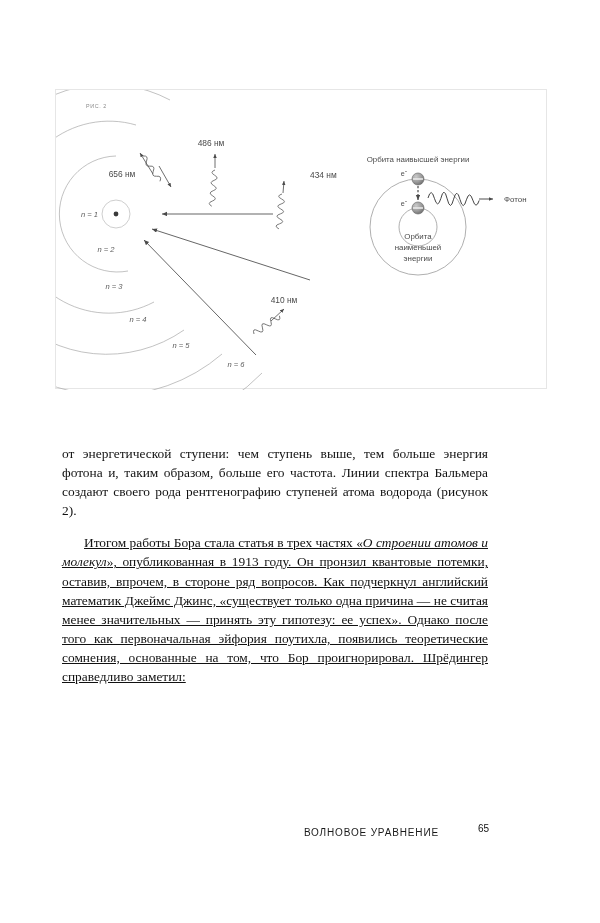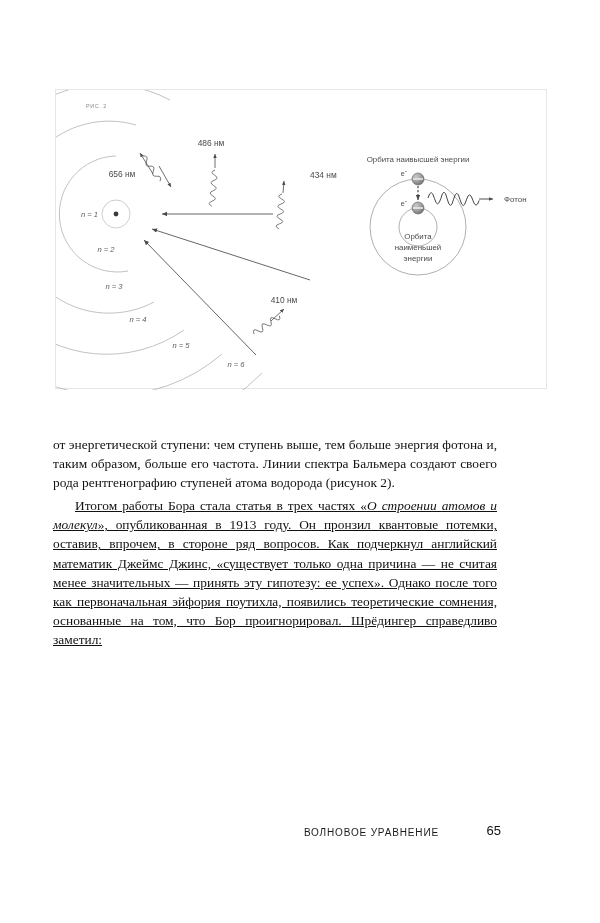--- a/index.html
+++ b/index.html
@@ -52,21 +52,21 @@
     left: 49px;
     top: 431px;
     width: 452px;
     font-family: "Liberation Serif", serif;
     font-size: 13.4px;
     line-height: 19.1px;
     text-align: justify;
     color: #111111;
   }
   .body-text p {
-    margin: 4px;
+    margin: 13px;
   }
   .body-text p.indent {
     text-indent: 22px;
     text-decoration: underline;
   }
   .body-text i {
     font-style: italic;
   }
 
   
@@ -82,24 +82,24 @@
     right: 62px;
     top: 0;
     font-family: "Liberation Sans", sans-serif;
     font-size: 10px;
     letter-spacing: 0.85px;
     color: #1a1a1a;
     white-space: nowrap;
   }
   .footer-page {
     position: absolute;
-    right: 0;
+    right: 12px;
     top: -4px;
     font-family: "Liberation Sans", sans-serif;
-    font-size: 13px;
+    font-size: 10px;
     color: #111111;
     white-space: nowrap;
   }
 
   
   .dg-label {
     font-family: "Liberation Sans", sans-serif;
     fill: #5d5d5d;
   }
   .dg-label-dark {

